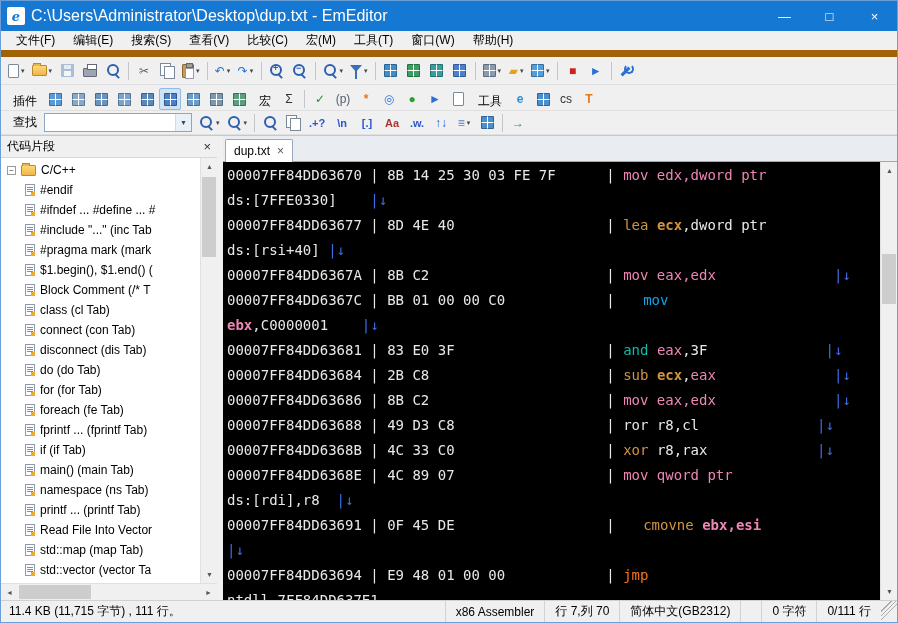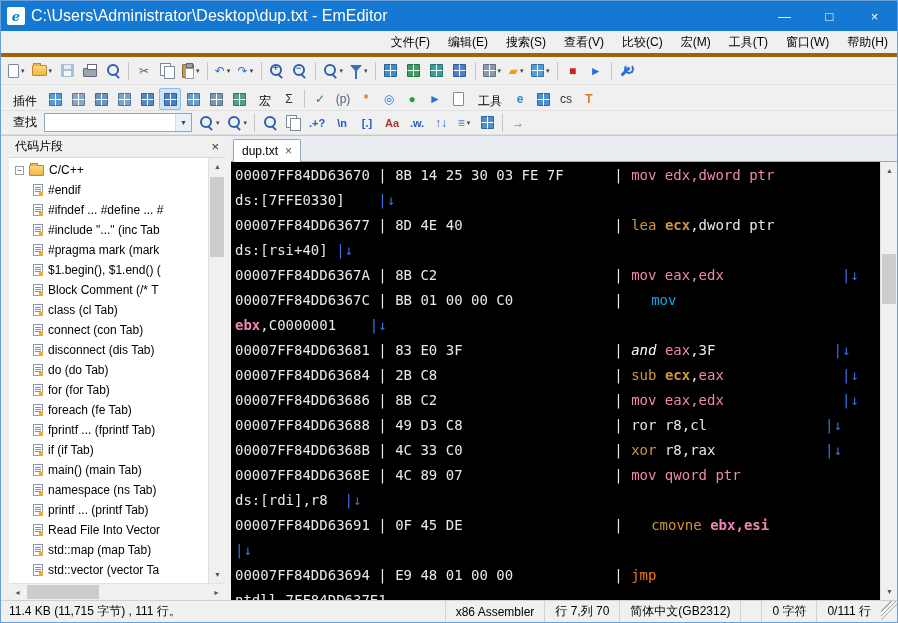--- a/index.html
+++ b/index.html
@@ -7,21 +7,21 @@
   body { font-family:"Liberation Sans","DejaVu Sans",sans-serif; font-size:12px; color:#000; user-select:none; }
   .window { width:898px; height:623px; display:flex; flex-direction:column; background:#f0f0f0; border:1px solid #6a9fd8; }
 
   
   .titlebar { height:30px; background:#1578d2; color:#fff; display:flex; align-items:center; flex:none; }
   .app-icon { width:18px; height:18px; background:#fff; border-radius:2px; margin:0 6px 0 6px; display:flex; align-items:center; justify-content:center; color:#1578d2; font-weight:bold; font-family:"DejaVu Serif",serif; font-style:italic; font-size:13px; flex:none; }
   .title-text { flex:1; white-space:nowrap; overflow:hidden; font-size:16px; }
   .wc { width:45px; height:30px; display:flex; align-items:center; justify-content:center; font-size:13px; flex:none; }
 
   
-  .menubar { height:26px; display:flex; align-items:center; background:#f0f0f0; border-bottom:4px solid #a16207; flex:none;justify-content:flex-end; }
+  .menubar { height:26px; display:flex; align-items:center; padding-left:6px; background:#f0f0f0; border-bottom:7px solid #a16207; flex:none; }
   .menu-item { padding:4px 9px; white-space:nowrap; }
 
   
   .tb { display:flex; align-items:center; padding:0 4px; gap:1px; background:#f0f0f0; border-bottom:1px solid #e0e0e0; flex:none; }
   .tb1 { height:28px; } .tb2 { height:26px;align-items:flex-end; } .tb3 { height:24px; }
   .tb-label { padding:0 6px 0 8px; white-space:nowrap; }
   .tbi { height:22px; min-width:22px; padding:0 2px; display:flex; align-items:center; justify-content:center; border:1px solid transparent; border-radius:2px; }
   .tbi.on { background:#cde4f7; border-color:#8ebde8; }
   .tbi.dis { opacity:.38; }
   .tbi.txt { min-width:24px; }
@@ -61,21 +61,21 @@
   .ic-snip::before { content:""; position:absolute; left:1px; top:2px; width:6px; height:1px; background:#88a; box-shadow:0 2px 0 #88a,0 4px 0 #88a; }
   .ic-snip::after { content:""; position:absolute; right:-1px; bottom:-1px; width:4px; height:4px; background:#f0a830; }
 
   
   .combo { width:148px; height:19px; background:#fff; border:1px solid #88a8c8; display:flex; align-items:center; margin-right:3px; }
   .combo input { flex:1; min-width:0; border:none; outline:none; font-size:12px; padding:0 3px; font-family:inherit; }
   .combo-btn { width:16px; height:100%; display:flex; align-items:center; justify-content:center; font-size:7px; color:#444; background:#e8f0f8; border-left:1px solid #cfdcea; }
 
   
   .main { flex:1; display:flex; min-height:0; border-top:1px solid #c8c8c8; }
-  .sidepanel { width:216px; display:flex; flex-direction:column; flex:none; background:#fff;margin-left:8px; }
+  .sidepanel { width:216px; display:flex; flex-direction:column; flex:none; background:#fff; }
   .panel-header { height:22px; background:#f0f0f0; border-bottom:1px solid #d8d8d8; display:flex; align-items:center; justify-content:space-between; padding:0 6px; flex:none; }
   .panel-close { color:#333; font-size:13px; line-height:1; }
   .panel-body { flex:1; display:flex; min-height:0; }
   .tree { flex:1; overflow:hidden; background:#fff; padding-top:2px; }
   .tree-row { height:20px; display:flex; align-items:center; gap:5px; padding-left:24px; white-space:nowrap; overflow:hidden; }
   .tree-row.root { padding-left:6px; }
   .exp { width:9px; height:9px; border:1px solid #9a9a9a; background:#fff; display:flex; align-items:center; justify-content:center; font-size:8px; line-height:7px; color:#333; flex:none; }
   .splitter { width:6px; background:#f0f0f0; flex:none; }
   .editorcol { flex:1; display:flex; flex-direction:column; min-width:0; }
 
@@ -484,21 +484,21 @@
       </div>
       <div class="edit-wrap">
         <div class="editor" id="editor" style="background: rgb(0, 0, 0);">
             <div class="code-row"><span style="color: rgb(232, 232, 232);">00007FF84DD63670 | 8B 14 25 30 03 FE 7F      | </span><span style="color: rgb(238, 134, 181);">mov edx,dword ptr</span></div>
             <div class="code-row"><span style="color: rgb(232, 232, 232);">ds:[7FFE0330]</span><span style="color: rgb(62, 111, 232);">    |↓</span></div>
             <div class="code-row"><span style="color: rgb(232, 232, 232);">00007FF84DD63677 | 8D 4E 40                  | </span><span style="color: rgb(210, 149, 63);">lea </span><span style="color: rgb(210, 149, 63); font-weight: bold;">ecx</span><span style="color: rgb(232, 232, 232);">,dword ptr</span></div>
             <div class="code-row"><span style="color: rgb(232, 232, 232);">ds:[rsi+40]</span><span style="color: rgb(62, 111, 232);"> |↓</span></div>
             <div class="code-row"><span style="color: rgb(232, 232, 232);">00007FF84DD6367A | 8B C2                     | </span><span style="color: rgb(238, 134, 181);">mov eax,edx</span><span style="color: rgb(62, 111, 232);">              |↓</span></div>
             <div class="code-row"><span style="color: rgb(232, 232, 232);">00007FF84DD6367C | BB 01 00 00 C0            | </span><span style="color: #0ea5e9; margin-left: 20px;">mov</span></div>
             <div class="code-row"><span style="color: rgb(238, 134, 181); font-weight: bold;">ebx</span><span style="color: rgb(232, 232, 232);">,C0000001</span><span style="color: rgb(62, 111, 232);">    |↓</span></div>
-            <div class="code-row"><span style="color: rgb(232, 232, 232);">00007FF84DD63681 | 83 E0 3F                  | </span><span style="color: #ffffff; font-style: italic;">and </span><span style="color: rgb(238, 134, 181);">eax</span><span style="color: rgb(232, 232, 232);">,3F</span><span style="color: rgb(62, 111, 232);">              |↓</span></div>
+            <div class="code-row"><span style="color: rgb(232, 232, 232);">00007FF84DD63681 | 83 E0 3F                  | </span><span style="color: #14b8a6;">and </span><span style="color: rgb(238, 134, 181);">eax</span><span style="color: rgb(232, 232, 232);">,3F</span><span style="color: rgb(62, 111, 232);">              |↓</span></div>
             <div class="code-row"><span style="color: rgb(232, 232, 232);">00007FF84DD63684 | 2B C8                     | </span><span style="color: rgb(210, 149, 63);">sub </span><span style="color: rgb(210, 149, 63); font-weight: bold;">ecx</span><span style="color: rgb(232, 232, 232);">,</span><span style="color: rgb(238, 134, 181);">eax</span><span style="color: rgb(62, 111, 232);">              |↓</span></div>
             <div class="code-row"><span style="color: rgb(232, 232, 232);">00007FF84DD63686 | 8B C2                     | </span><span style="color: rgb(238, 134, 181);">mov eax,edx</span><span style="color: rgb(62, 111, 232);">              |↓</span></div>
             <div class="code-row"><span style="color: rgb(232, 232, 232);">00007FF84DD63688 | 49 D3 C8                  | </span><span style="color: #e5e5e5; text-align: center;">ror </span><span style="color: rgb(232, 232, 232);">r8,cl</span><span style="color: rgb(62, 111, 232);">              |↓</span></div>
             <div class="code-row"><span style="color: rgb(232, 232, 232);">00007FF84DD6368B | 4C 33 C0                  | </span><span style="color: rgb(210, 149, 63);">xor </span><span style="color: rgb(232, 232, 232);">r8,rax</span><span style="color: rgb(62, 111, 232);">             |↓</span></div>
             <div class="code-row"><span style="color: rgb(232, 232, 232);">00007FF84DD6368E | 4C 89 07                  | </span><span style="color: rgb(238, 134, 181);">mov qword ptr</span></div>
             <div class="code-row"><span style="color: rgb(232, 232, 232);">ds:[rdi],r8</span><span style="color: rgb(62, 111, 232);">  |↓</span></div>
             <div class="code-row"><span style="color: rgb(232, 232, 232);">00007FF84DD63691 | 0F 45 DE                  | </span><span style="color: rgb(210, 149, 63); margin-left: 20px;">cmovne </span><span style="color: rgb(238, 134, 181); font-weight: bold;">ebx,esi</span></div>
             <div class="code-row"><span style="color: rgb(62, 111, 232);">|↓</span></div>
             <div class="code-row"><span style="color: rgb(232, 232, 232);">00007FF84DD63694 | E9 48 01 00 00            | </span><span style="color: #f97316;">jmp</span></div>
             <div class="code-row"><span style="color: rgb(232, 232, 232);">ntdll.7FF84DD637E1</span></div>

